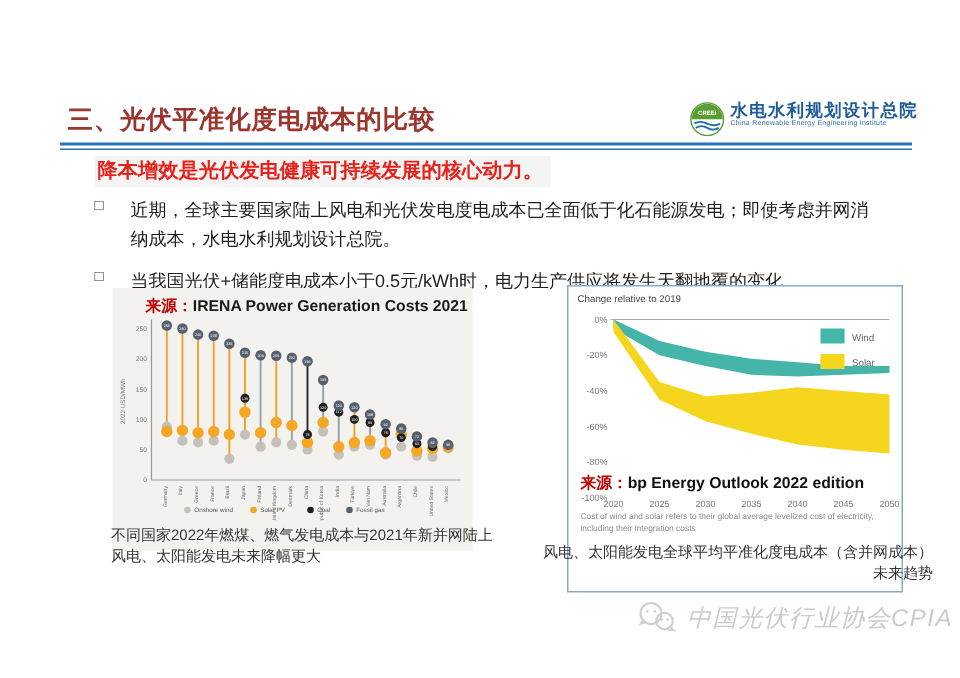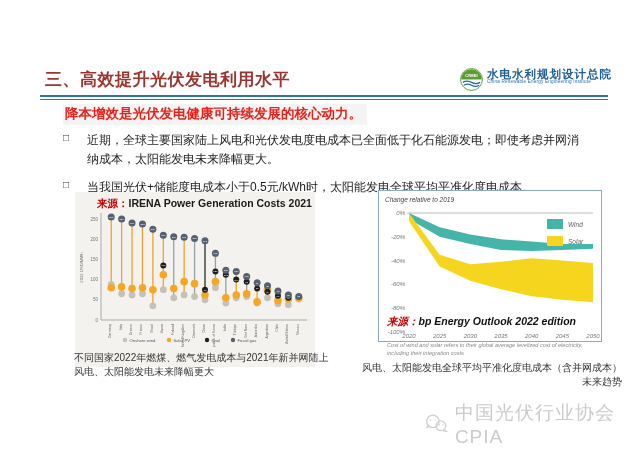--- a/index.html
+++ b/index.html
@@ -19,36 +19,36 @@
   .bullets{position:absolute;left:63px;top:131px;width:524px;}
   .bullet{display:flex;margin-bottom:9px;}
   .bullet .mark{width:24px;flex:0 0 24px;font-size:10px;color:#333;padding-top:1px;}
   .bullet .txt{font-size:12px;color:#1d1d1d;line-height:1.6;}
   
   .lchart{position:absolute;left:75px;top:192px;width:240px;height:175px;background:#f3f2ef;}
   .lchart-title{position:absolute;left:22px;top:5px;font-size:10.5px;font-weight:bold;color:#1a1a1a;white-space:nowrap;}
   .src-red{color:#c00000;}
   .lcaption{position:absolute;left:74px;top:351px;width:258px;font-size:10px;color:#333;line-height:1.35;}
   
-  .rchart{position:absolute;left:378px;top:190px;width:224px;height:152px;background:#fff;border:1px solid #8aa9c4;box-sizing:border-box;font-style:italic;}
+  .rchart{position:absolute;left:378px;top:190px;width:224px;height:205px;background:#fff;border:1px solid #8aa9c4;box-sizing:border-box;}
   .rnote{position:absolute;left:6px;top:5px;font-size:6.5px;color:#444;}
   .rsource{position:absolute;left:8px;top:124px;font-size:10.5px;font-weight:bold;color:#111;white-space:nowrap;}
   .rfoot{position:absolute;left:8px;top:151px;width:202px;font-size:5.6px;color:#8a8a8a;line-height:1.35;}
   .rcaption{position:absolute;left:360px;top:361px;width:262px;font-size:10px;color:#333;text-align:right;}
   
   .watermark{position:absolute;left:424px;top:400px;display:flex;align-items:center;gap:6px;}
-  .wm-text{font-size:19px;color:#cbcbcb;letter-spacing:1px;}
+  .wm-text{font-size:16px;color:#cbcbcb;letter-spacing:1px;font-style:italic;}
   svg{display:block;}
 </style>
 </head>
 <body>
 
 <div class="slide">
 
-  <div class="title">三、高效提升光伏发电利用水平</div>
+  <div class="title">三、光伏平准化度电成本的比较</div>
 
   <div class="logo">
     <svg width="23" height="23" viewBox="0 0 24 24">
       <circle cx="12" cy="12" r="11.4" fill="#ffffff" stroke="#5a9e32" stroke-width="1"></circle>
       <path d="M1.2 12 A10.8 10.8 0 0 1 22.8 12 L1.2 12 Z" fill="#5a9e32"></path>
       <text x="12" y="9.2" text-anchor="middle" font-size="4.2" fill="#ffffff" font-weight="bold">CREEI</text>
       <path d="M3 15 q4 -2.4 9 0 q5 2.4 9 0" fill="none" stroke="#1f6cb0" stroke-width="1.3"></path>
       <path d="M4 18 q4 -2.4 8 0 q4 2.4 8 0" fill="none" stroke="#1f6cb0" stroke-width="1.3"></path>
     </svg>
     <div class="logo-texts">
@@ -58,25 +58,25 @@
   </div>
 
   <div class="divider1"></div>
   <div class="divider2"></div>
 
   <div class="banner">降本增效是光伏发电健康可持续发展的核心动力。</div>
 
   <div class="bullets">
     <div class="bullet">
       <span class="mark">□</span>
-      <span class="txt">近期，全球主要国家陆上风电和光伏发电度电成本已全面低于化石能源发电；即使考虑并网消纳成本，太阳能发电未来降幅更大。</span>
+      <span class="txt">近期，全球主要国家陆上风电和光伏发电度电成本已全面低于化石能源发电；即使考虑并网消纳成本，水电水利规划设计总院。</span>
     </div>
     <div class="bullet">
       <span class="mark">□</span>
-      <span class="txt">当我国光伏+储能度电成本小于0.5元/kWh时，太阳能发电全球平均平准化度电成本。</span>
+      <span class="txt">当我国光伏+储能度电成本小于0.5元/kWh时，电力生产供应将发生天翻地覆的变化。</span>
     </div>
   </div>
 
   <div class="lchart">
     <svg id="chart-left" width="240" height="155" viewBox="0 0 240 155">
         <path d="M26,21 V128 H232" fill="none" stroke="#999" stroke-width="0.8"></path>
         <text x="23" y="129.6" text-anchor="end" font-size="4.5" fill="#777">0</text>
         <text x="23" y="109.4076923076923" text-anchor="end" font-size="4.5" fill="#777">50</text>
         <text x="23" y="89.21538461538461" text-anchor="end" font-size="4.5" fill="#777">100</text>
         <text x="23" y="69.02307692307691" text-anchor="end" font-size="4.5" fill="#777">150</text>

